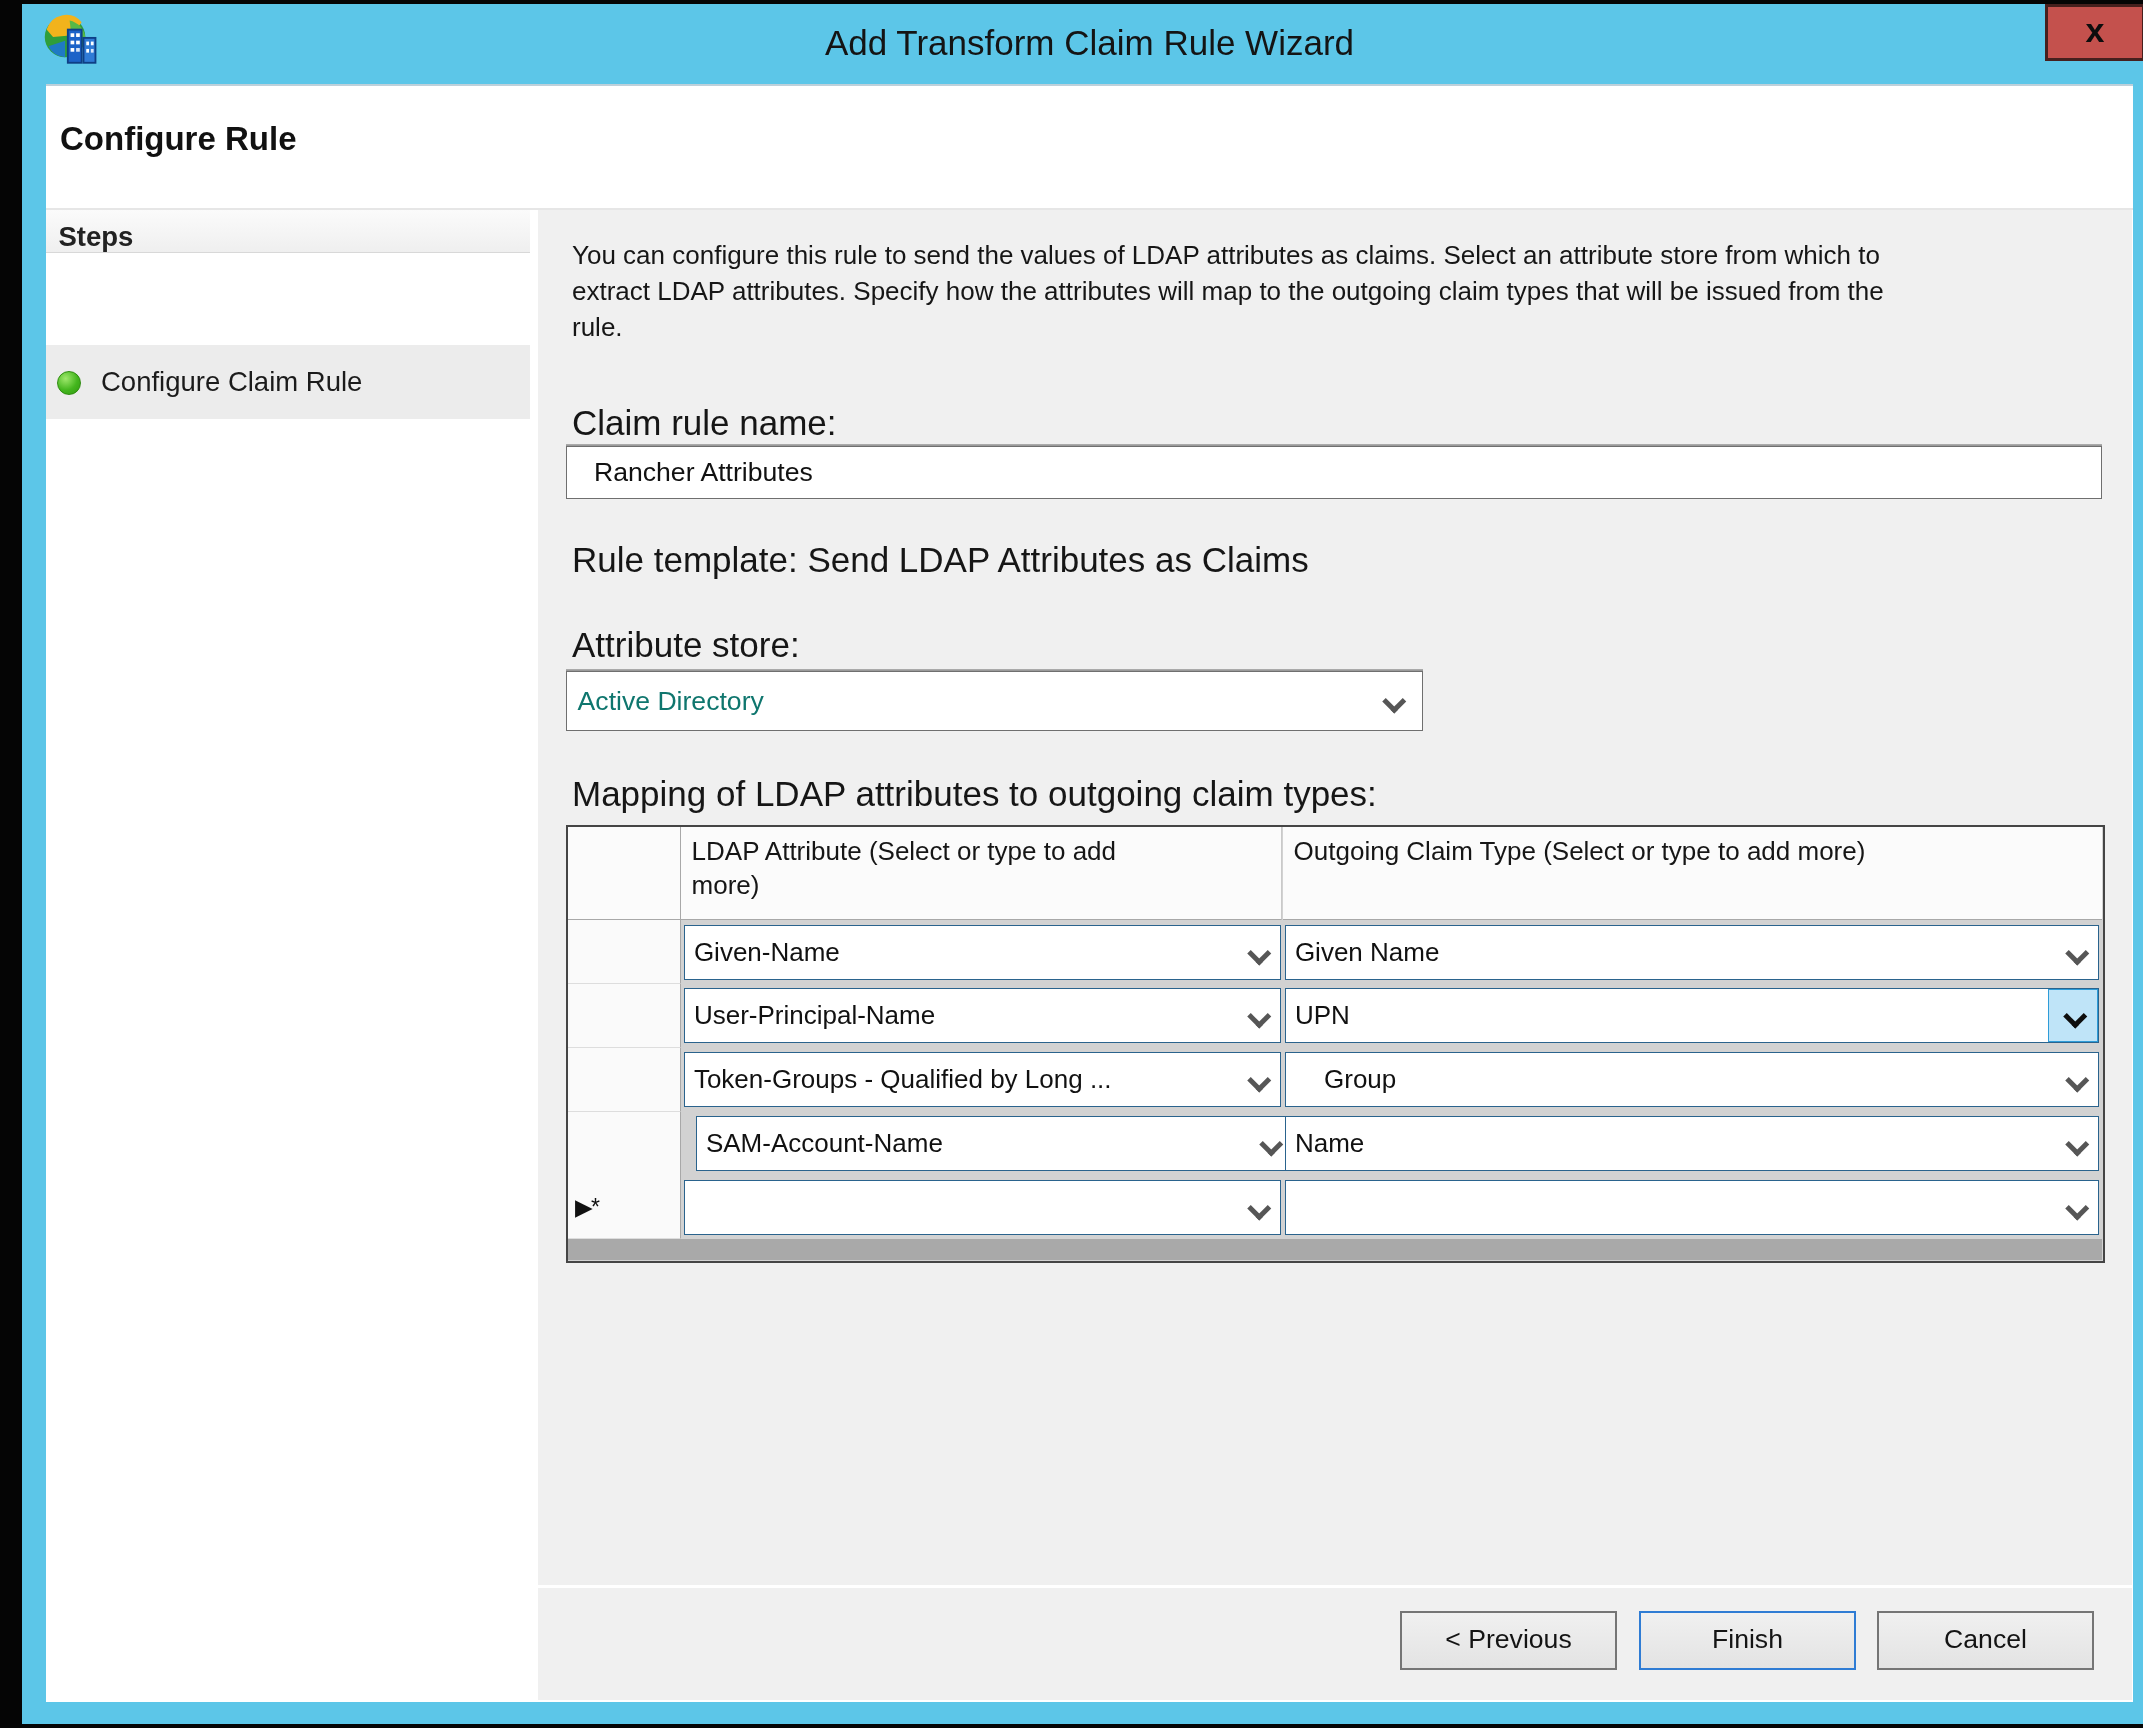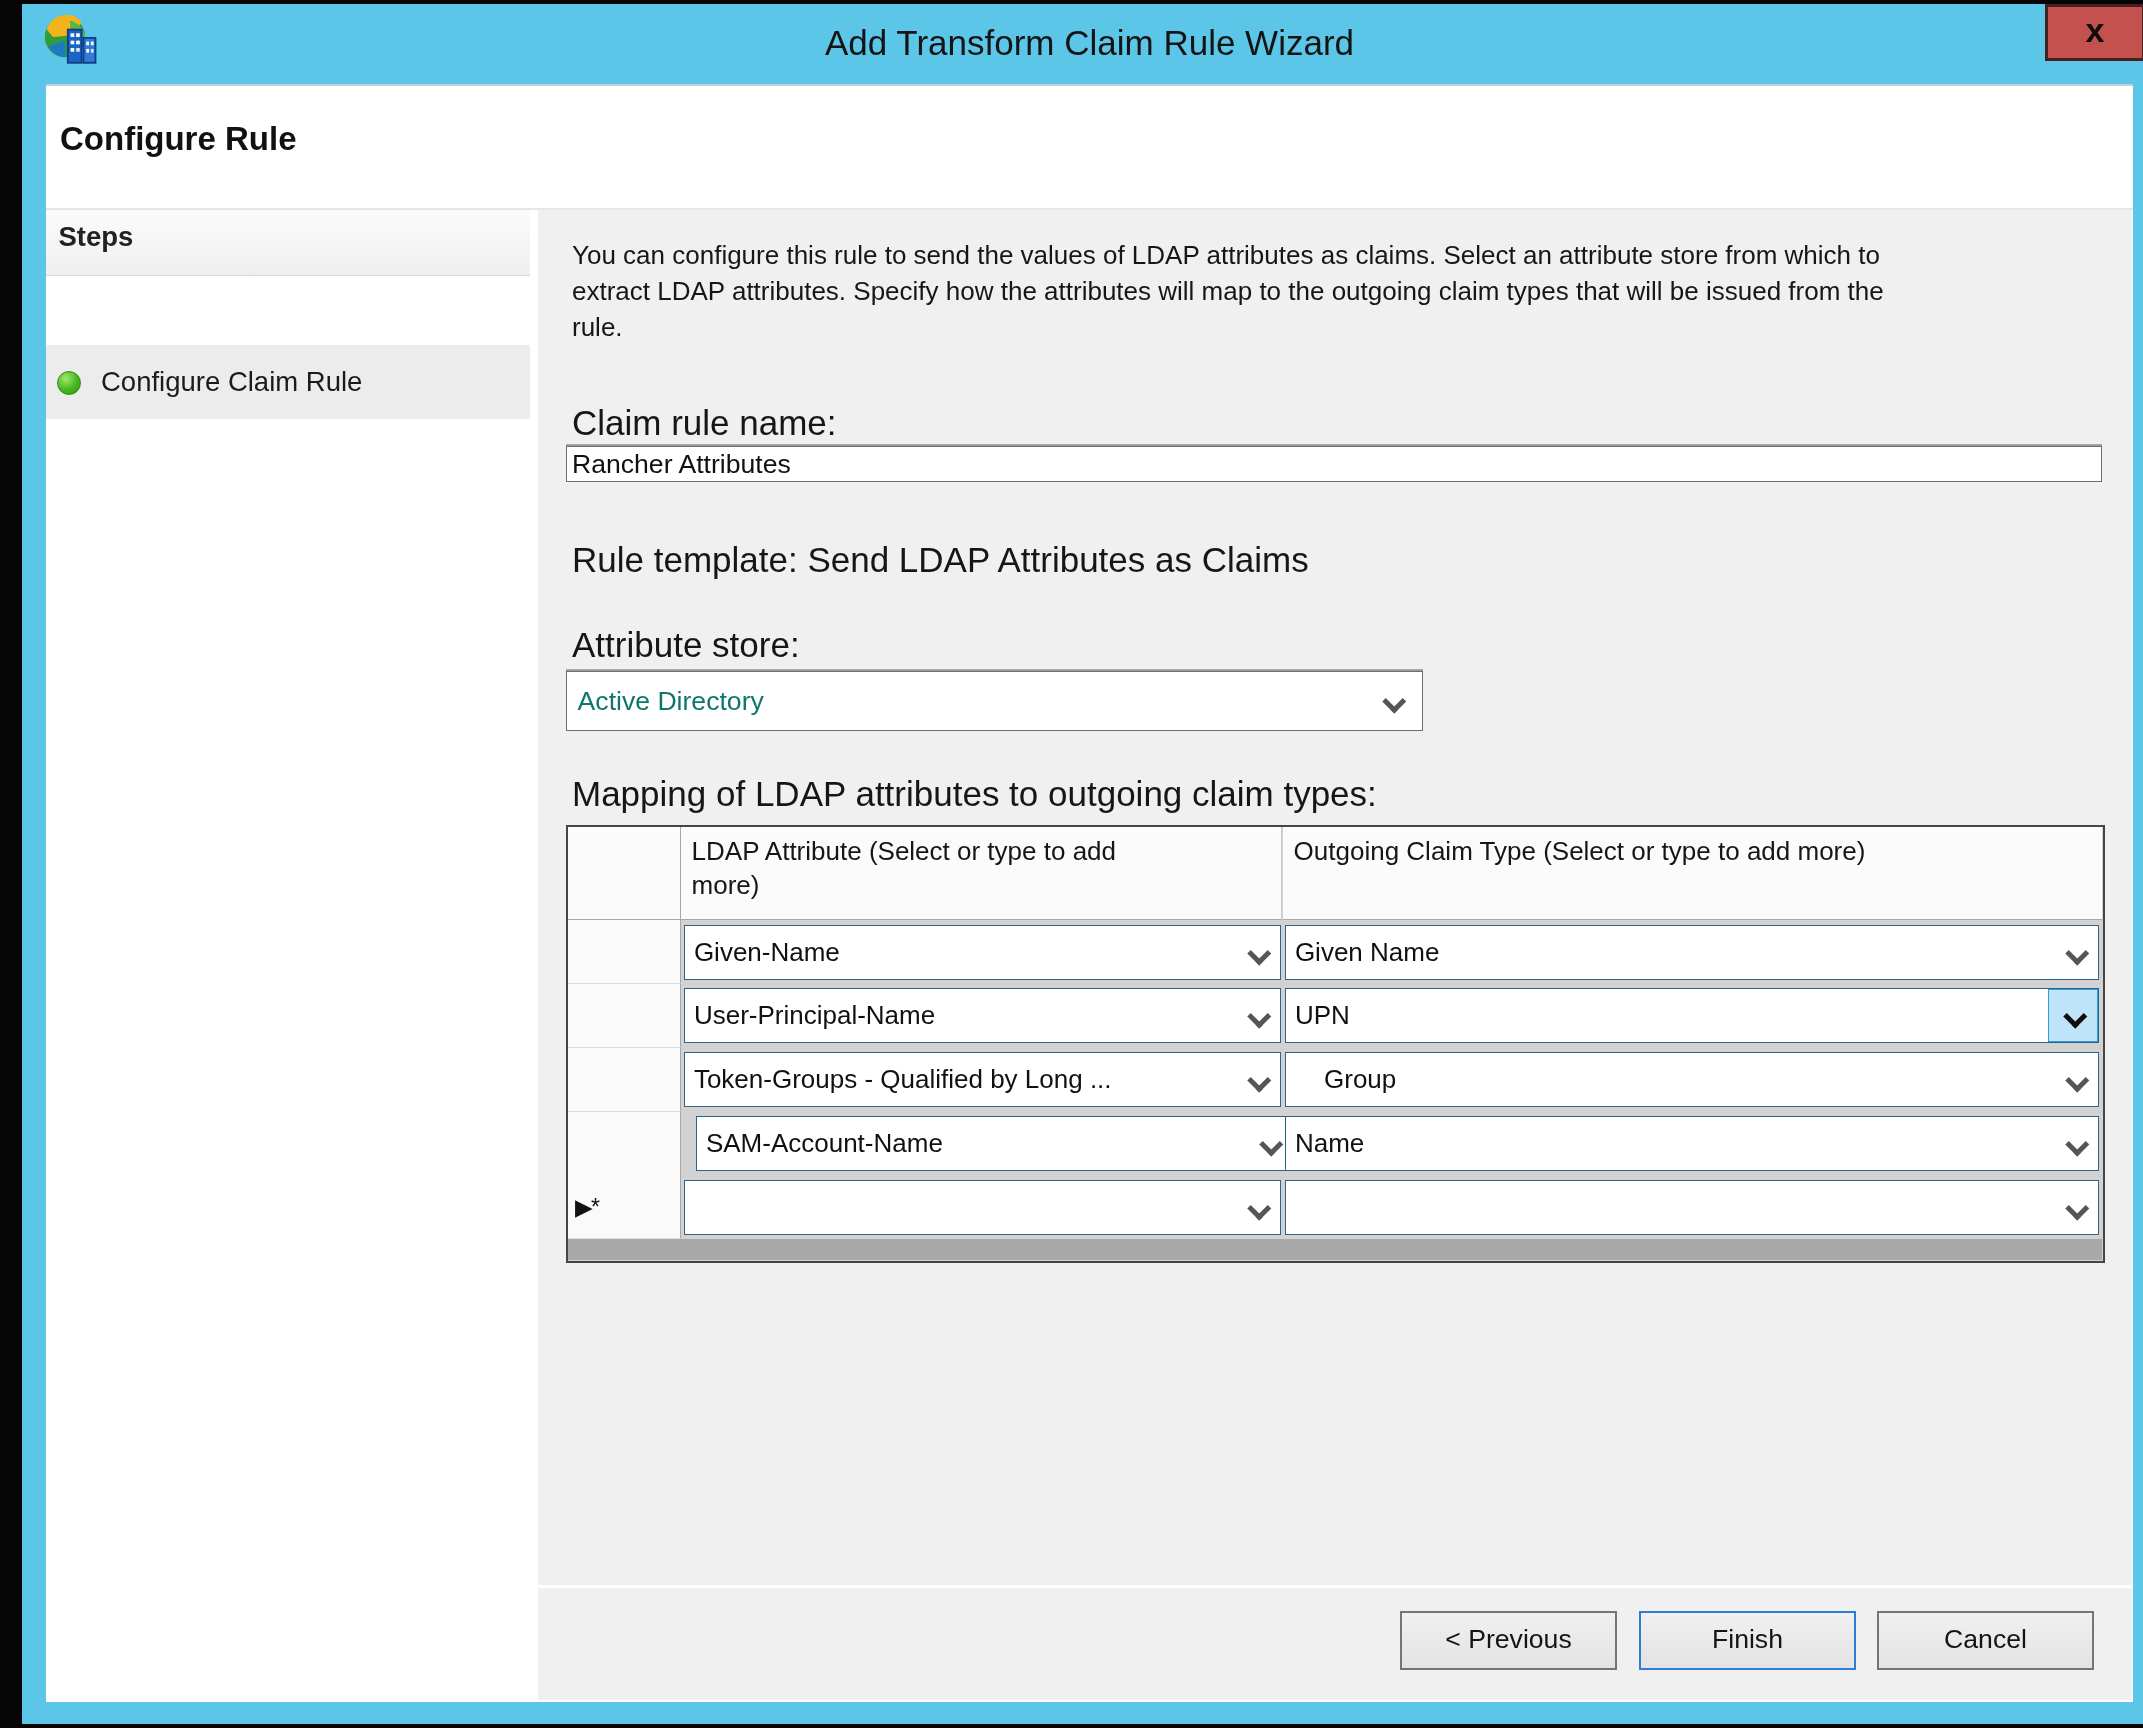--- a/index.html
+++ b/index.html
@@ -24,21 +24,21 @@
   
   .body{
     position:absolute;left:24px;top:80px;width:2087px;height:1618px;background:#ffffff;
     border-top:2.7px solid #bdd0da;box-sizing:border-box;
   }
   .page-heading{position:absolute;left:14px;top:34px;font-size:33px;font-weight:bold;color:#111;}
   .hairline{position:absolute;left:0;top:122px;width:100%;height:1.8px;background:#e6e6e6;}
   
   .sidebar{position:absolute;left:0;top:124px;width:484px;height:1490px;background:#ffffff;}
   .steps-header{
-    position:absolute;left:0;top:0;width:100%;height:66px;box-sizing:border-box;
+    position:absolute;left:0;top:0;width:100%;height:43px;box-sizing:border-box;
     background:linear-gradient(#fbfbfb,#efefef);border-bottom:1.8px solid #d8d8d8;
     font-size:27.5px;font-weight:bold;color:#222;line-height:53px;padding-left:12.4px;
   }
   .step-item{position:absolute;left:0;width:100%;height:74px;cursor:pointer;}
   .step-item.first{top:60px;background:#ffffff;}
   .step-item.current{top:135px;background:#ececec;}
   .step-dot{
     position:absolute;left:10.6px;top:26px;width:24px;height:24px;border-radius:50%;
     background:radial-gradient(circle at 35% 30%,#9fe86c,#44b61e 55%,#2f9810);
     border:0.9px solid #2f8d10;box-sizing:border-box;
@@ -51,23 +51,23 @@
     position:absolute;left:484px;top:124px;width:1594px;height:1490px;background:#f0f0f0;
     border-left:8.9px solid #ffffff;box-sizing:content-box;
   }
   .desc{position:absolute;left:34px;top:26.6px;width:1321px;font-size:26px;line-height:36px;color:#161616;}
   .fld-label{position:absolute;left:34px;font-size:35px;color:#161616;white-space:nowrap;}
   .lbl-claim{top:193px;}
   .lbl-template{top:330px;}
   .lbl-store{top:415px;}
   .lbl-mapping{top:564px;}
   .text-input{
-    position:absolute;left:28px;top:236px;width:1536px;height:36px;box-sizing:border-box;
+    position:absolute;left:28px;top:236px;width:1536px;height:53px;box-sizing:border-box;
     border:1.8px solid #6f6f6f;background:#ffffff;font-size:26.6px;color:#111;
-    padding:0 5px;font-family:inherit;outline:none;box-shadow:0 -1.8px 0 #9a9a9a;
+    padding:0 27px;font-family:inherit;outline:none;box-shadow:0 -1.8px 0 #9a9a9a;
   }
   .select-box{
     position:absolute;left:28px;top:461px;width:857px;height:60px;box-sizing:border-box;
     border:1.8px solid #6f6f6f;background:#ffffff;display:flex;align-items:center;
     font-size:26.6px;color:#0f766e;padding-left:10.6px;cursor:pointer;box-shadow:0 -1.8px 0 #9a9a9a;
   }
   .select-box .chev{position:absolute;right:17.7px;}
   
   .chev{width:21px;height:17.7px;position:relative;display:inline-block;}
   .chev::before{

